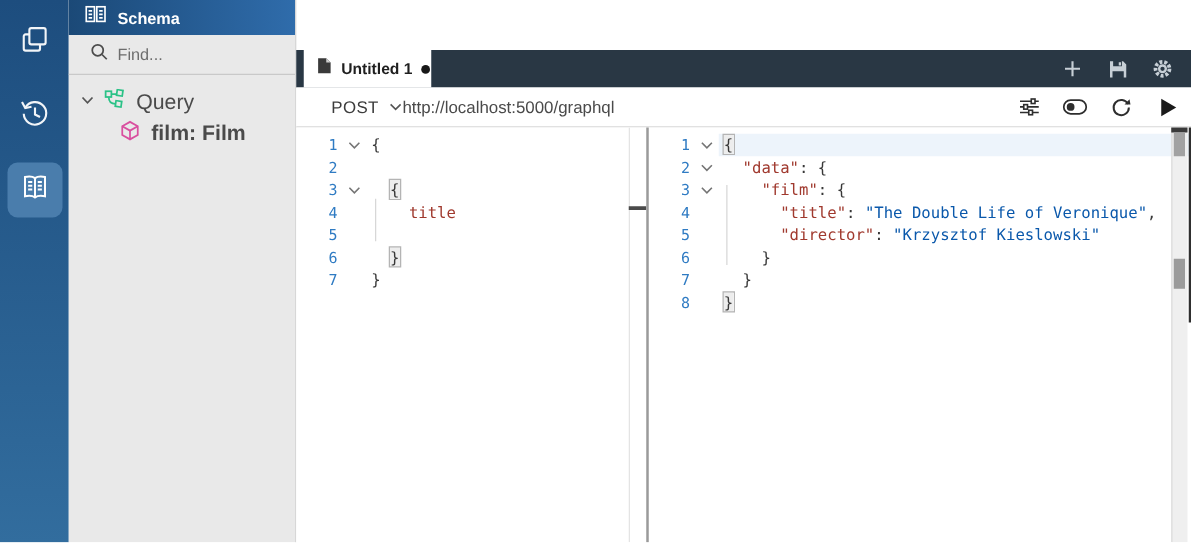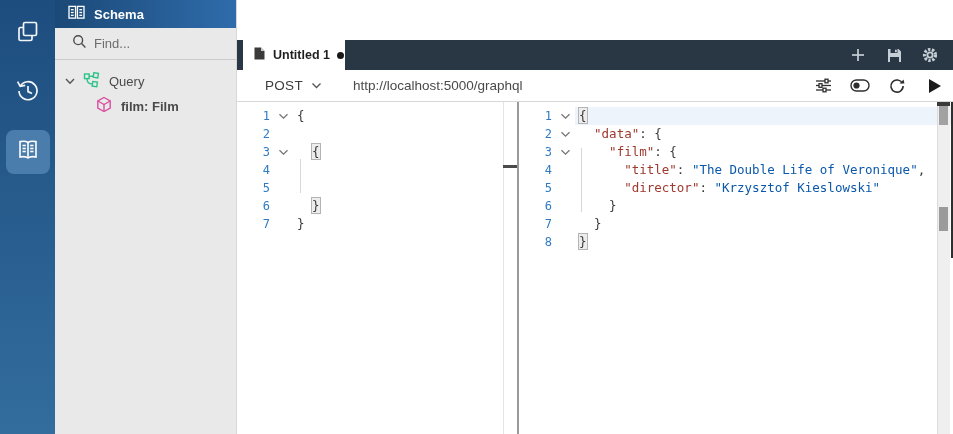--- a/index.html
+++ b/index.html
@@ -22,40 +22,40 @@
   .schema-header{ height:28px; flex:0 0 28px; display:flex; align-items:center; gap:9px; padding-left:13px;
     background:linear-gradient(90deg, var(--header-start,#1b4977), var(--header-end,#2f6cab)); }
   .schema-header .title{ color:#fff; font-weight:bold; font-size:13px; }
   .find-row{ height:32px; flex:0 0 32px; display:flex; align-items:center; gap:7px; padding-left:17px;
     border-bottom:1px solid #c9c9c9; }
   .find-input{ border:none; outline:none; background:transparent; font-family:"Liberation Sans",sans-serif;
     font-size:13px; color:#b91c1c; width:120px; }
   .find-input::placeholder{ color:#6d6d6d; opacity:1; }
   .tree{ padding-top:9px; }
   .tree-row{ display:flex; align-items:center; height:25px; cursor:pointer; }
-  .tree-row .lbl{ font-size:13px; color:#4a4a4a; margin-left:9px;text-align:center; }
+  .tree-row .lbl{ font-size:17px; color:#4a4a4a; margin-left:9px;text-align:center; }
   .tree-row.lvl0{ padding-left:9px; }
   .tree-row.lvl0 .glyph{ margin-left:7px; }
   .tree-row.lvl1{ padding-left:41px;font-weight:bold; }
 
   
   .main{ flex:1; display:flex; flex-direction:column; min-width:0; }
   .tabbar{ height:30px; flex:0 0 30px; background:var(--tabbar-bg,#293744); display:flex; align-items:stretch;margin-top:40px; }
   .tab{ margin-left:6px; width:102px; background:#fff; display:flex; align-items:center; gap:7px;
     padding-left:10px; cursor:pointer; }
   .tab .tab-label{ font-size:12.5px; font-weight:bold; color:#1f1f1f; white-space:nowrap; }
   .dirty-dot{ width:7px; height:7px; border-radius:50%; background:#181818; flex:0 0 7px; }
   .tabbar-actions{ margin-left:auto; display:flex; align-items:center; gap:14px; padding-right:12px; }
   .icon-btn{ width:22px; height:22px; display:flex; align-items:center; justify-content:center; cursor:pointer; }
 
   
   .urlbar{ height:32px; flex:0 0 32px; background:#fff; border-bottom:1px solid #d8d8d8;
     display:flex; align-items:center; }
   .method{ margin-left:28px; font-size:13.5px; color:#3c3c3c; letter-spacing:.3px; cursor:pointer; display:flex; align-items:center; gap:8px;}
-  .url-text{ margin-left:31px; font-size:13.5px; color:#4a4a4a; cursor:text; }
+  .url-text{ font-size:13.5px; color:#4a4a4a; cursor:text; }
   .url-actions{ margin-left:auto; display:flex; align-items:center; gap:15px; padding-right:8px; }
 
   
   .editors{ flex:1; display:flex; min-height:0; background:#fff; position:relative; }
   .editor{ position:relative; padding-top:5px; font-family:"DejaVu Sans Mono","Liberation Mono",monospace;
     font-size:12.5px; line-height:18px; overflow:hidden; }
   .editor.query{ width:280px; flex:0 0 280px; }
   .pane-divider{ width:2px; flex:0 0 2px; background:#9a9a9a; }
   .editor.response{ flex:1; }
   .cm-row{ display:flex; height:18px; white-space:pre; }
@@ -254,21 +254,21 @@
 
       <div class="editor query" id="query-editor">
         <div id="query-editor-lines">
             <div class="cm-row"><span class="cm-num">1</span><span class="cm-fold"><svg width="11" height="11" viewBox="0 0 11 11" fill="none" stroke="#757575" stroke-width="1.3">
                   <polyline points="1.5,3.2 5.5,7.2 9.5,3.2"></polyline>
                 </svg></span><span class="cm-code"><span class="tk-p">{</span></span></div>
             <div class="cm-row"><span class="cm-num">2</span><span class="cm-fold"></span></div>
             <div class="cm-row"><span class="cm-num">3</span><span class="cm-fold"><svg width="11" height="11" viewBox="0 0 11 11" fill="none" stroke="#757575" stroke-width="1.3">
                   <polyline points="1.5,3.2 5.5,7.2 9.5,3.2"></polyline>
                 </svg></span><span class="cm-code"><span class="tk-p">  </span><span class="tk-p tk-box">{</span></span></div>
-            <div class="cm-row"><span class="cm-num">4</span><span class="cm-fold"></span></div>
+            <div class="cm-row"><span class="cm-num">4</span><span class="cm-fold"></span><span class="cm-code"><span class="tk-p">    </span><span class="tk-key">title</span></span></div>
             <div class="cm-row"><span class="cm-num">5</span><span class="cm-fold"></span></div>
             <div class="cm-row"><span class="cm-num">6</span><span class="cm-fold"></span><span class="cm-code"><span class="tk-p">  </span><span class="tk-p tk-box">}</span></span></div>
             <div class="cm-row"><span class="cm-num">7</span><span class="cm-fold"></span><span class="cm-code"><span class="tk-p">}</span></span></div>
           </div>
         <div class="indent-guide q-guide"></div>
         <div class="q-ruler">
           <div class="q-ruler-mark"></div>
         </div>
       </div>
 

